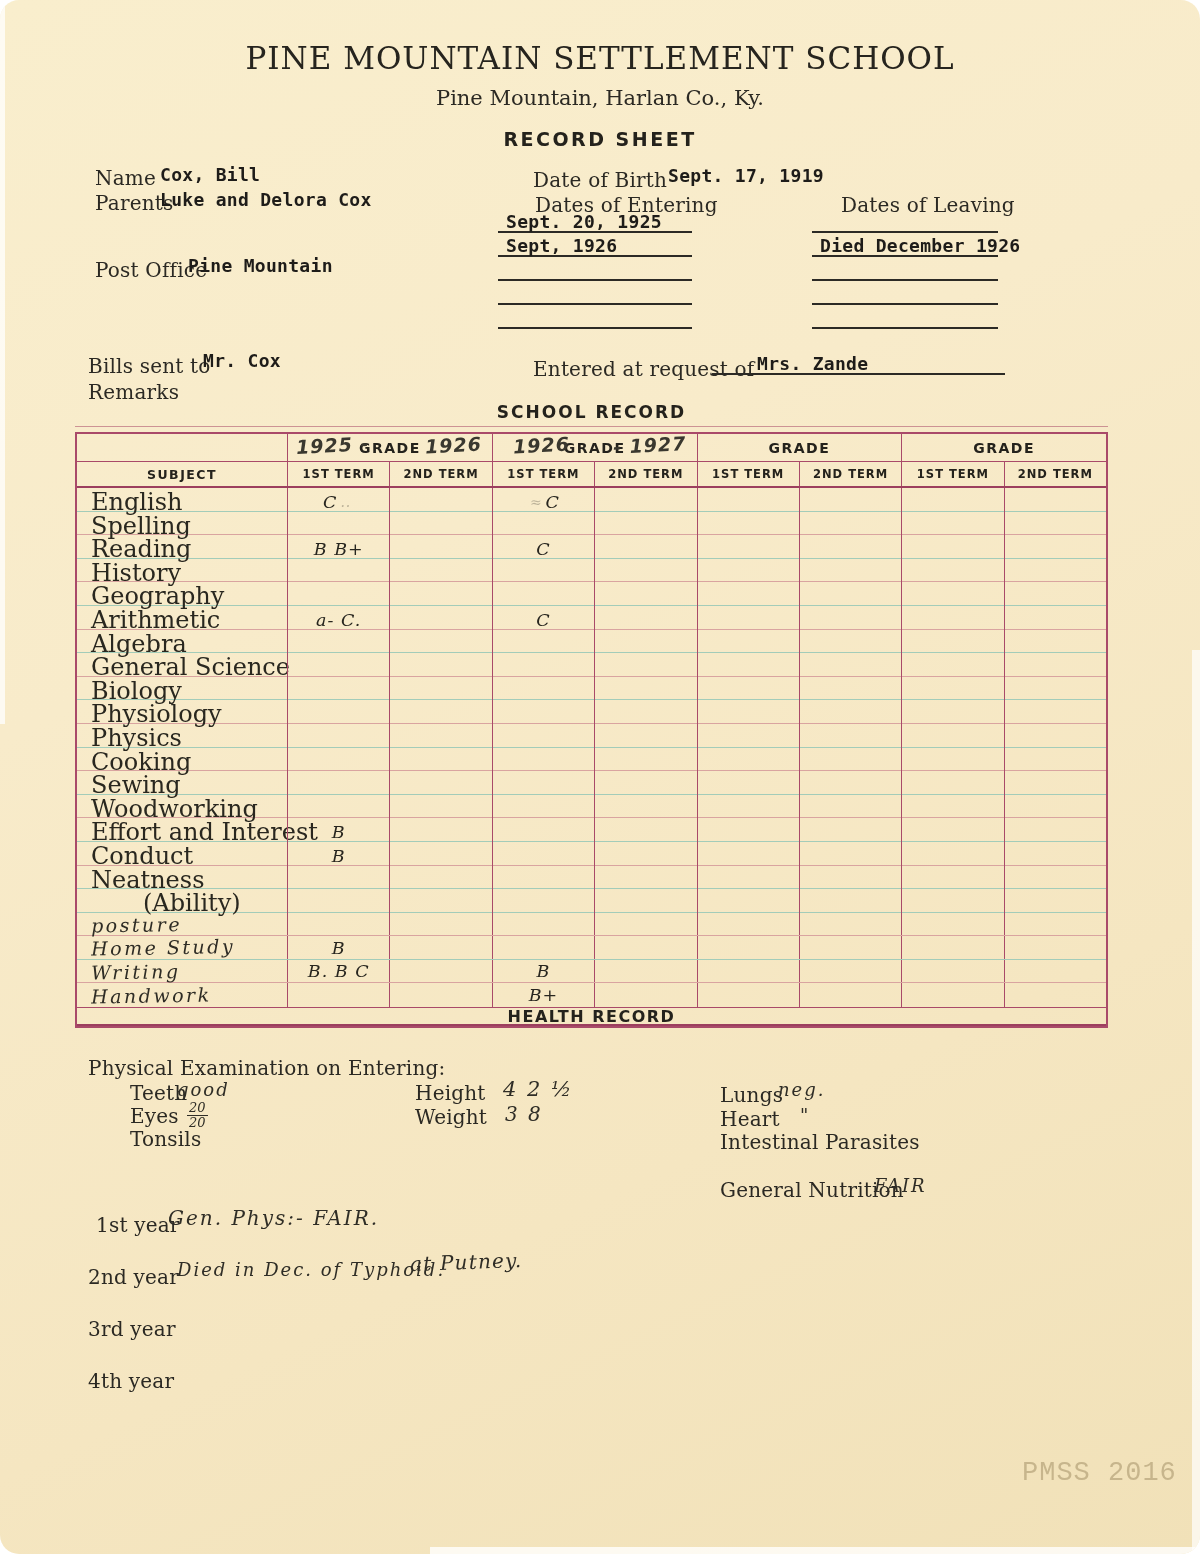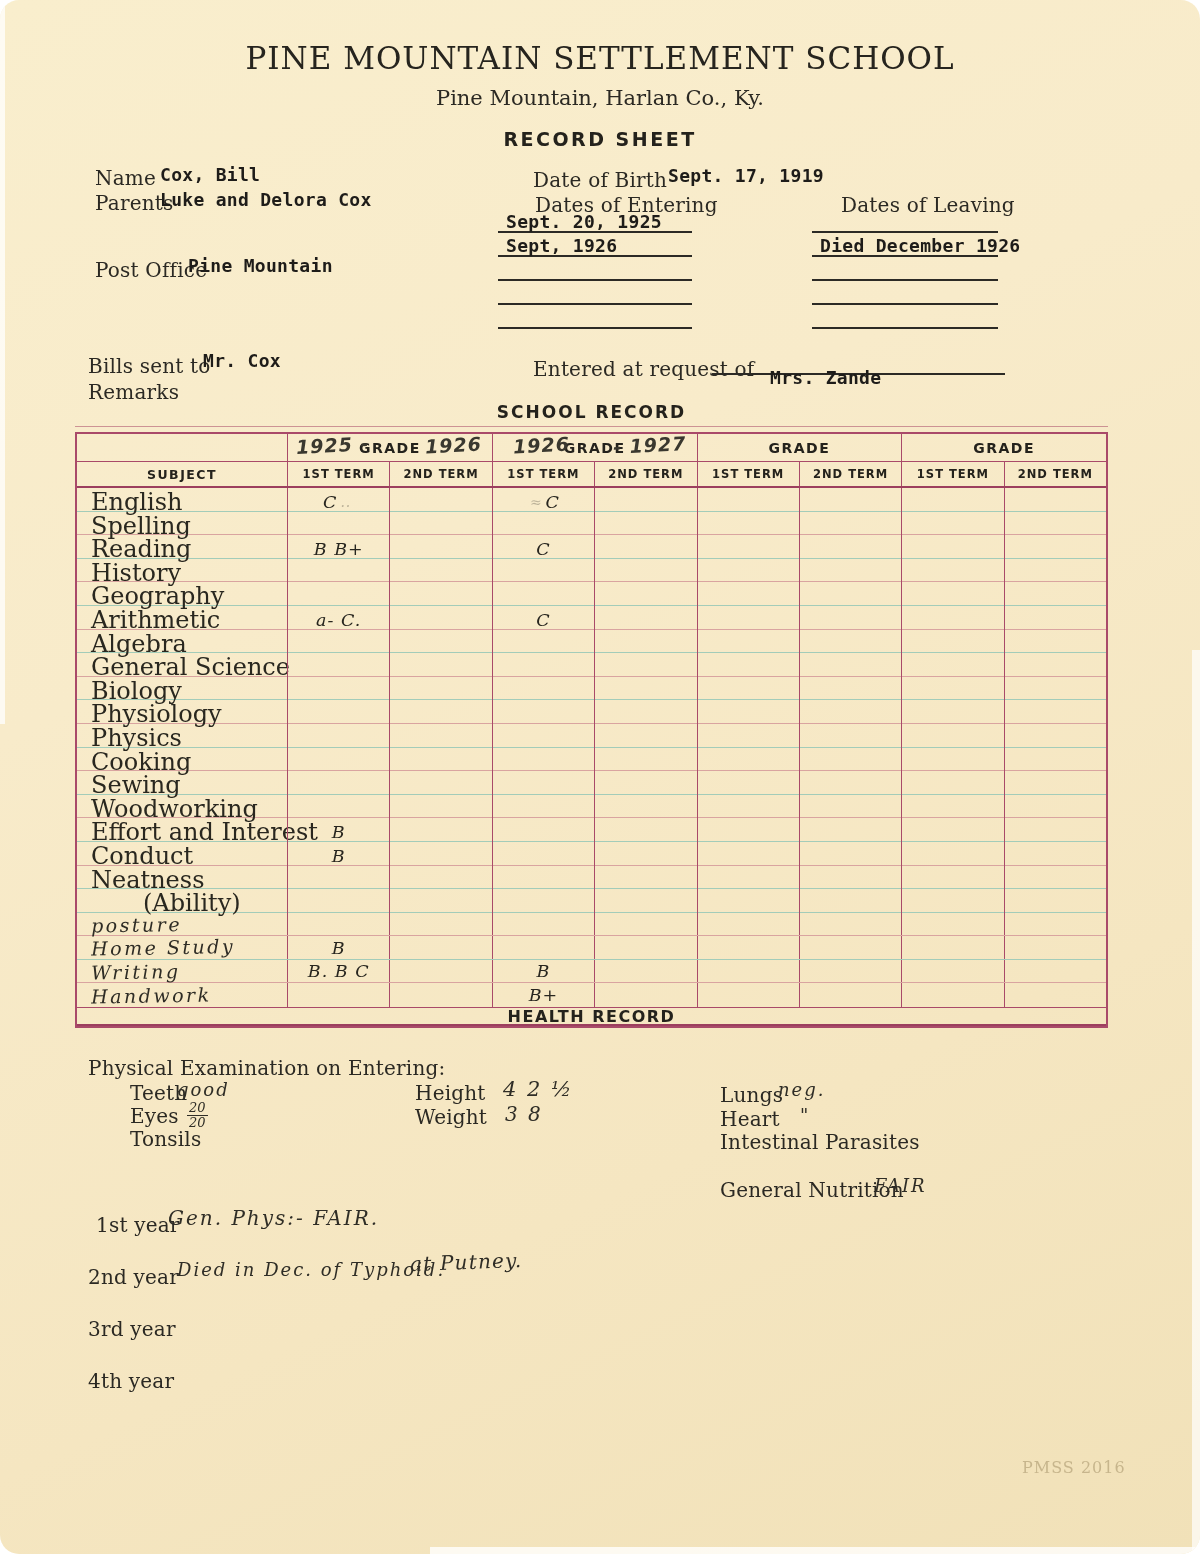--- a/index.html
+++ b/index.html
@@ -70,21 +70,21 @@
   .health-strip{
     box-sizing:border-box;height:19px;border-top:1.5px solid #a94a69;border-bottom:2.5px solid #9c3f5e;
     display:flex;align-items:center;justify-content:center;
   }
   .health-strip .gothic{font-size:16px;letter-spacing:1.5px;}
 
   
   .frac{display:inline-flex;flex-direction:column;align-items:center;font-style:italic;font-size:13px;line-height:1.05;color:#2f2d26;font-family:"DejaVu Serif",serif;}
   .frac .top{border-bottom:1.5px solid #2f2d26;padding:0 2px;}
 
-  .watermark{font-size:16px;letter-spacing:1px;color:rgba(170,152,110,.6);}
+  .watermark{font-size:27px;letter-spacing:1px;color:rgba(170,152,110,.6);font-family:Liberation Mono, monospace;}
 </style>
 </head>
 <body>
 
 <div class="page">
   <div class="edge-left"></div>
   <div class="edge-right"></div>
   <div class="edge-bottom"></div>
 
   <div class="abs title" style="top:40px;left:0;">PINE MOUNTAIN SETTLEMENT SCHOOL</div>
@@ -120,21 +120,21 @@
 
   <span class="abs label" style="left:95px;top:258px;">Post Office</span>
   <span class="abs typed" style="left:188px;top:255px;">Pine Mountain</span>
 
   <span class="abs label" style="left:88px;top:354px;">Bills sent to</span>
   <span class="abs typed" style="left:203px;top:350px;">Mr. Cox</span>
   <span class="abs label" style="left:88px;top:380px;">Remarks</span>
 
   <span class="abs label" style="left:533px;top:357px;">Entered at request of</span>
   <div class="abs uline" style="left:712px;top:352px;width:293px;">
-    <span class="typed" style="position:relative;left:45px;top:15px;margin-left:13px;">Mrs. Zande</span>
+    <span class="typed" style="position:relative;left:45px;top:1px;">Mrs. Zande</span>
   </div>
 
   <div class="abs gothic section-title" style="left:75px;top:402px;width:1033px;text-align:center;">SCHOOL RECORD</div>
   <div class="sr-topline"></div>
 
   <div class="sr-table">
     <div class="sr-row sr-head1">
       <div class="sr-cell"></div>
       <div class="sr-cell bL grade-group gothic grade-label">
         <span>GRADE</span>

